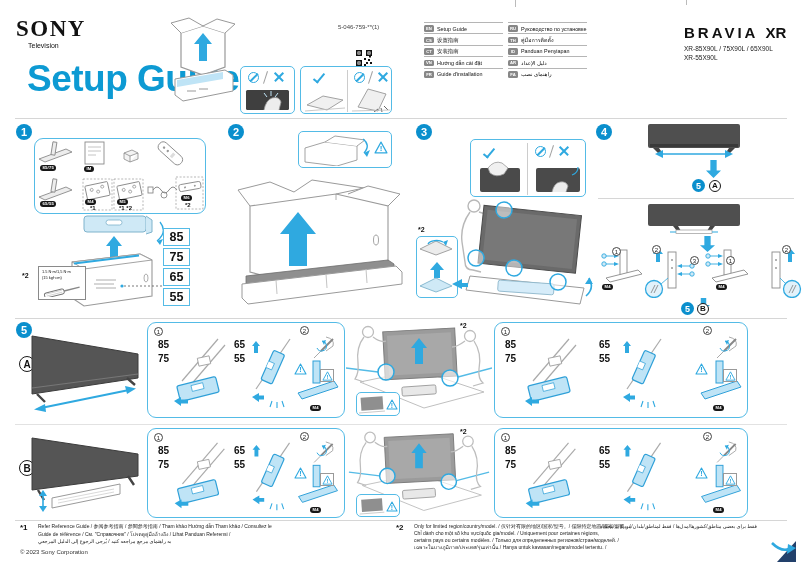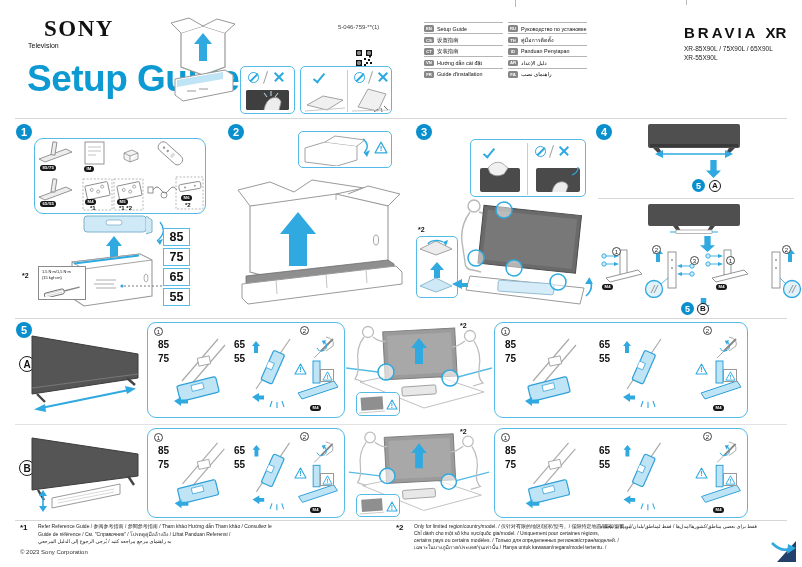--- a/index.html
+++ b/index.html
@@ -40,21 +40,21 @@
 .smalltext{font-size:6.5px;color:#222}
 </style>
 </head>
 <body>
 
 <div id="page">
 
   <div class="vtick" style="left:515px;top:0;height:7px"></div>
   <div class="vtick" style="left:686px;top:0;height:5px"></div>
 
-  <div class="abs brand" style="left:44px;top:16px">SONY</div>
+  <div class="abs brand" style="left:16px;top:16px">SONY</div>
   <div class="abs" style="left:28px;top:42px;font-size:7px">Television</div>
   <div class="abs title" style="left:27px;top:58px">Setup Guide</div>
 
   <svg class="abs" style="left:166px;top:12px" width="74" height="98" viewBox="0 0 74 98">
     <path d="M15 21 L37 14 59 21 59 55 37 63 15 55 Z" fill="#fff" stroke="#999" stroke-width="1.2"></path>
     <path d="M15 21 L5 11 23 6 37 14" fill="#fff" stroke="#999" stroke-width="1"></path>
     <path d="M59 21 L69 12 51 7 37 14" fill="#fff" stroke="#999" stroke-width="1"></path>
     <polygon points="37,21 46,32 41,32 41,49 33,49 33,32 28,32" fill="#2fa9e0"></polygon>
     <path d="M9 67 L59 58 67 63 67 79 17 89 9 83 Z" fill="#fff" stroke="#999" stroke-width="1"></path>
     <path d="M11 68 L57 60 57 67 11 75 Z" fill="#bfe4f6"></path>

